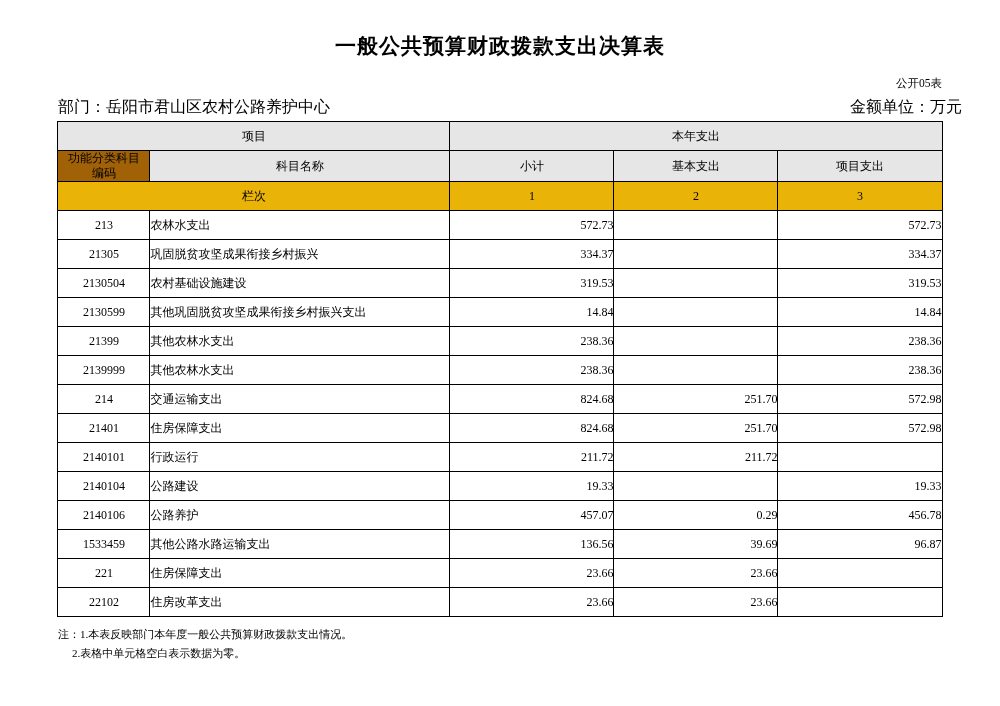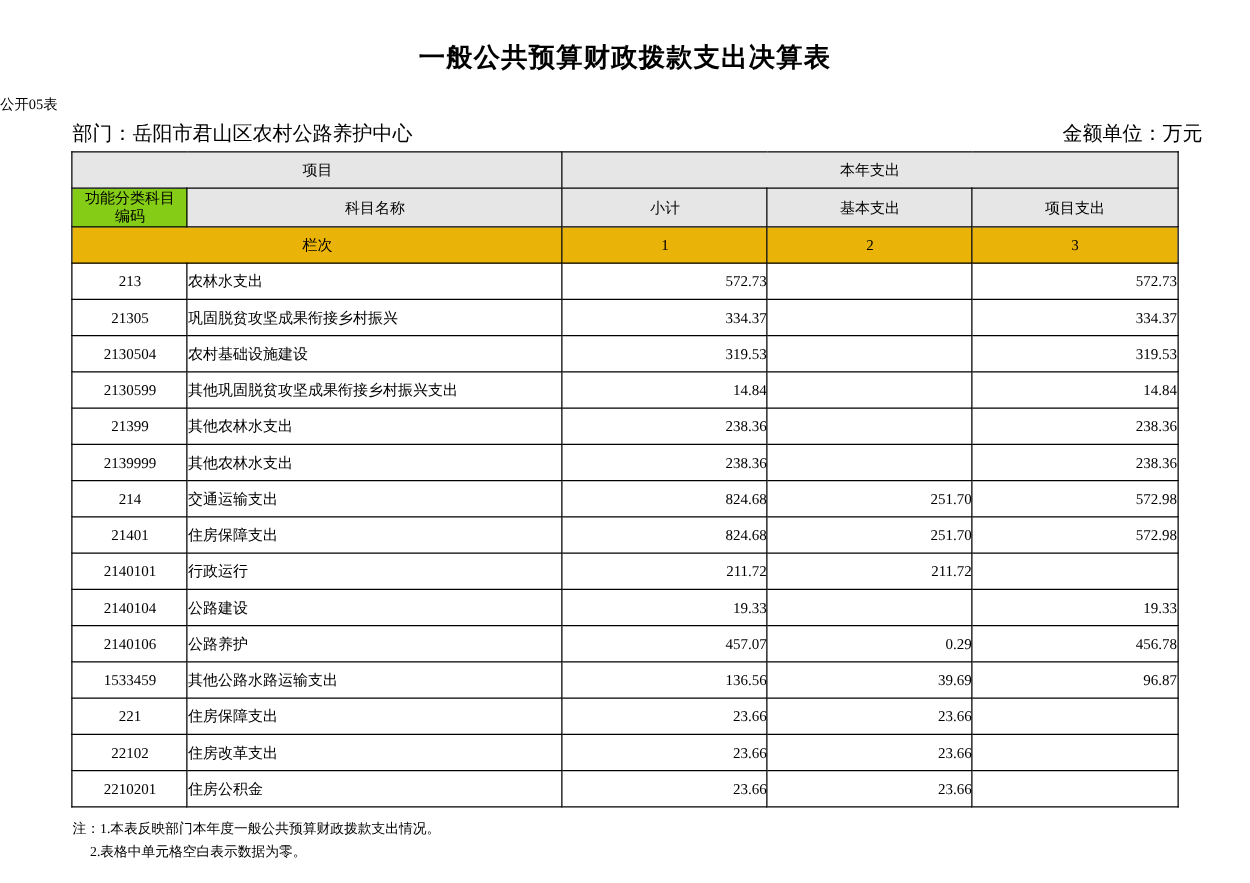--- a/index.html
+++ b/index.html
@@ -22,21 +22,21 @@
   }
   .doc-title {
     text-align: center;
     font-size: 21px;
     font-weight: bold;
     letter-spacing: 1px;
     margin-top: 32px;
     margin-bottom: 0;
   }
   .sheet-code {
-    text-align: left;
+    text-align: right;
     font-size: 11.5px;
     margin-top: 16px;
     padding-right: 58px;
   }
   .meta-row {
     display: flex;
     justify-content: space-between;
     align-items: flex-start;
     font-size: 16px;
     padding: 6px 38px 3px 58px;
@@ -57,21 +57,21 @@
     padding: 0;
     height: 28px;
     vertical-align: middle;
   }
   th.hdr {
     background: #e6e6e6;
     text-align: center;
     font-size: 12.5px;
   }
   th.hdr-code {
-    background: #84cc16;
+    background: #a16207;
     text-align: center;
     font-size: 12px;
     line-height: 1.25;
     height: 56px;
   }
   .hdr-code span {
     display: block;
   }
   td.col-code {
     text-align: center;
@@ -244,27 +244,20 @@
         <td class="col-num">23.66</td>
         <td class="col-num"></td>
       </tr>
       <tr>
         <td class="col-code">22102</td>
         <td class="col-name">住房改革支出</td>
         <td class="col-num">23.66</td>
         <td class="col-num">23.66</td>
         <td class="col-num"></td>
       </tr>
-      <tr>
-        <td class="col-code">2210201</td>
-        <td class="col-name">住房公积金</td>
-        <td class="col-num">23.66</td>
-        <td class="col-num">23.66</td>
-        <td class="col-num"></td>
-      </tr>
     </tbody>
   </table>
 
   <div class="notes">
     <div>注：1.本表反映部门本年度一般公共预算财政拨款支出情况。</div>
     <div class="note-indent">2.表格中单元格空白表示数据为零。</div>
   </div>
 
 </div>
 

